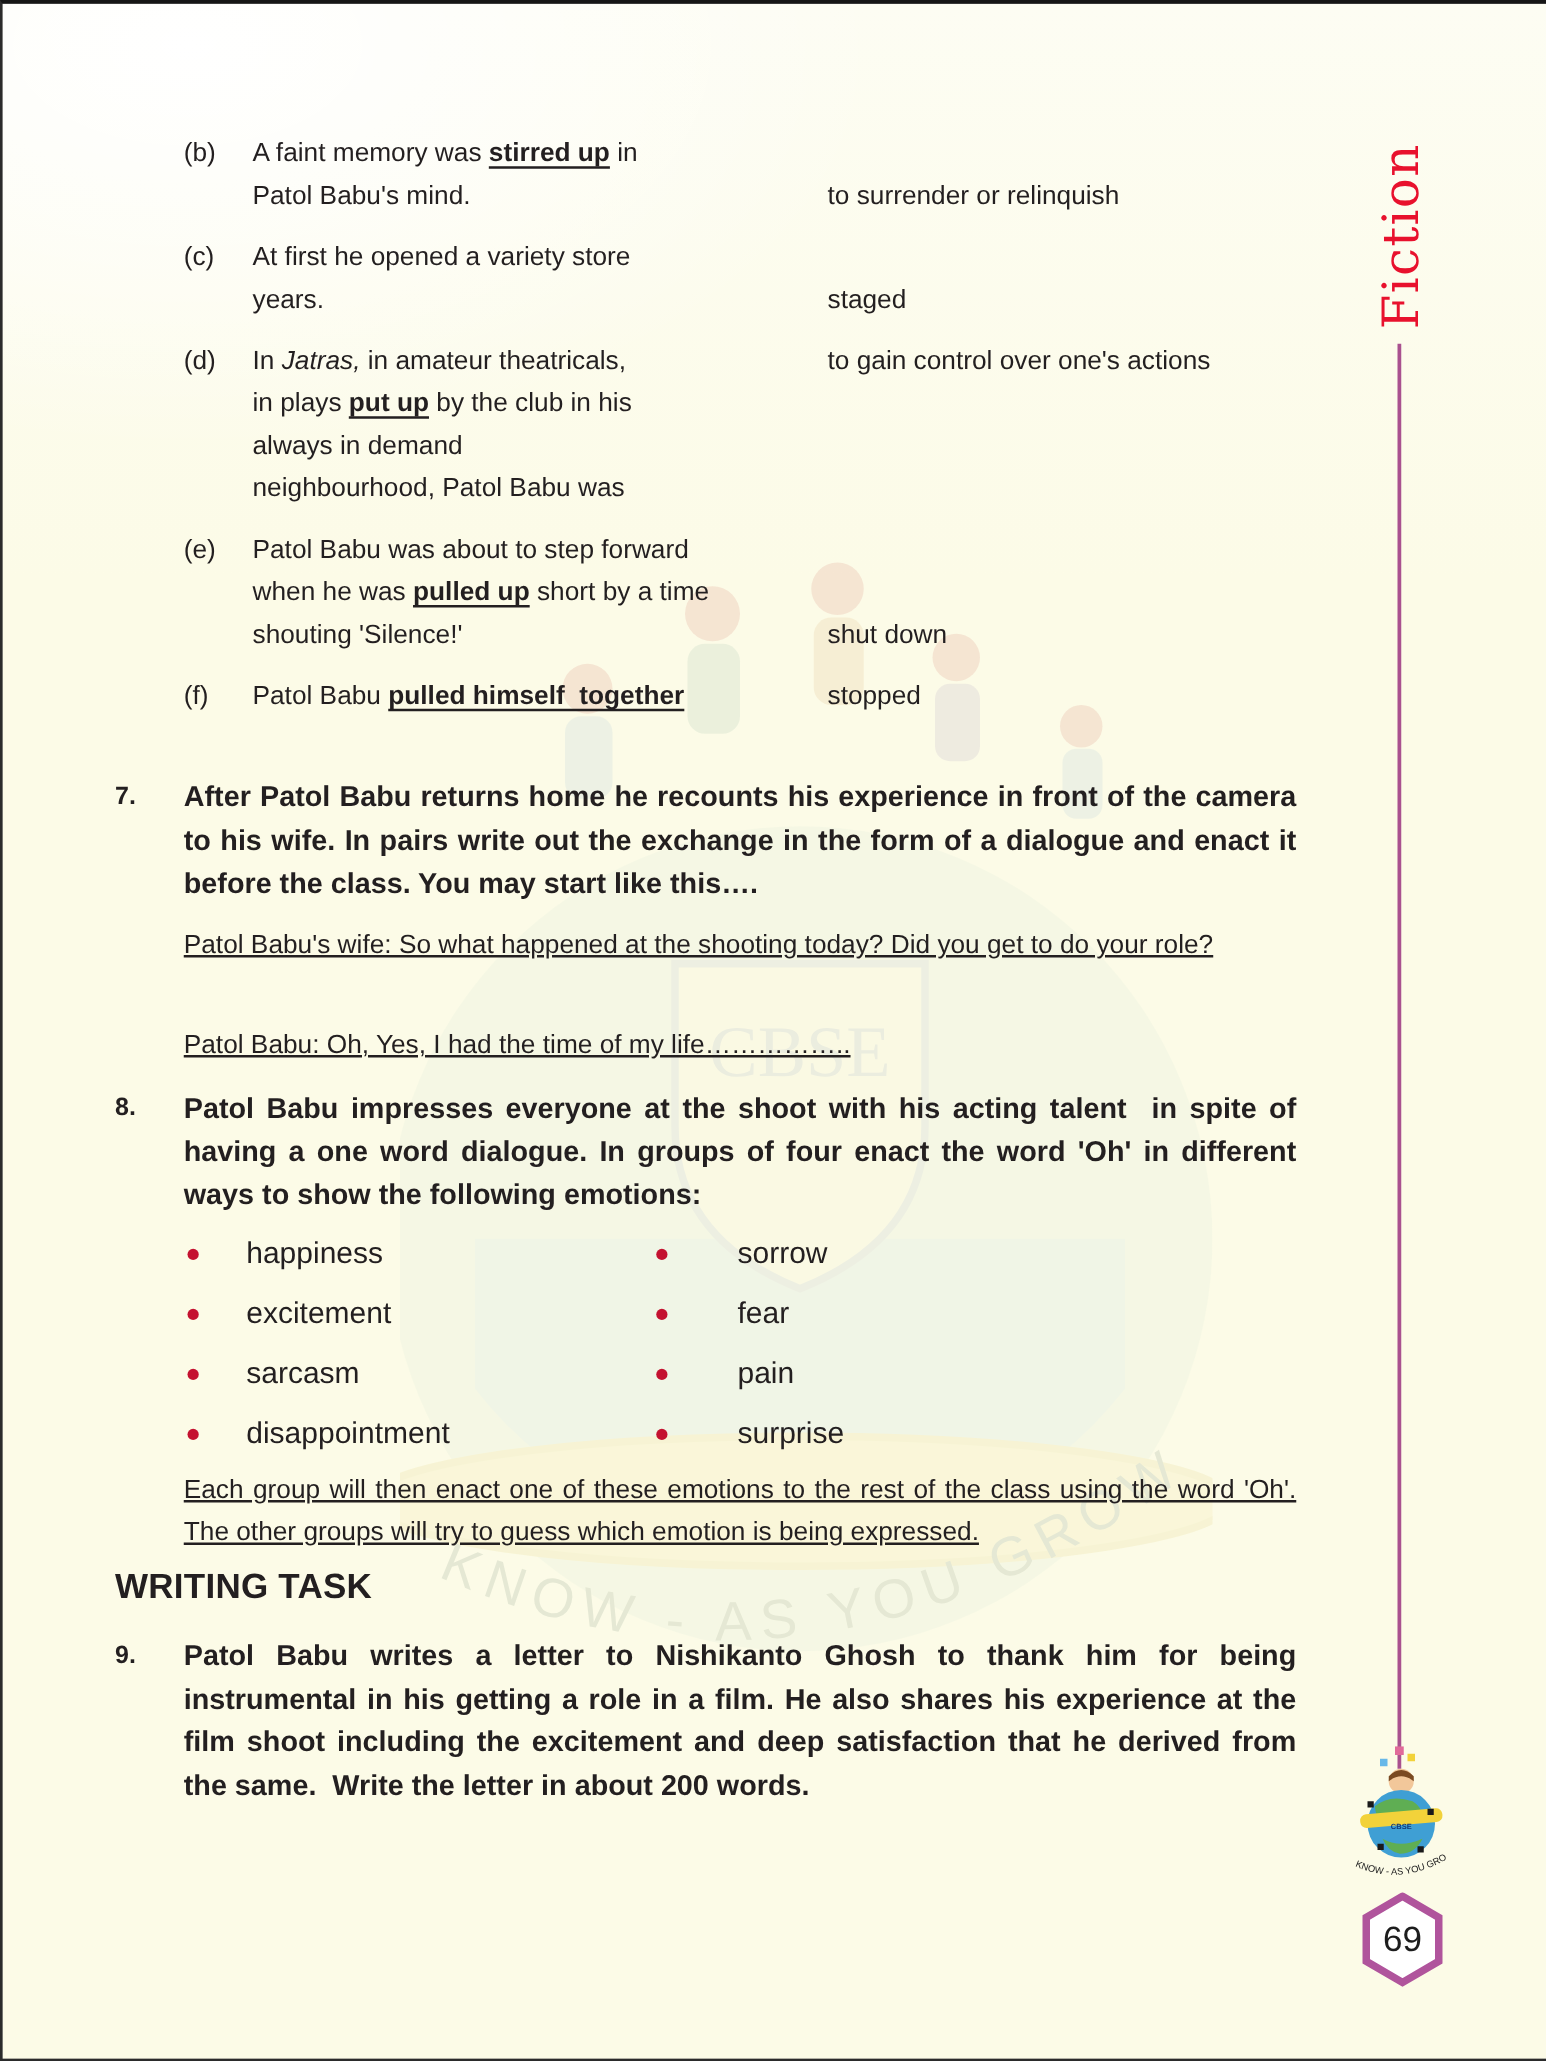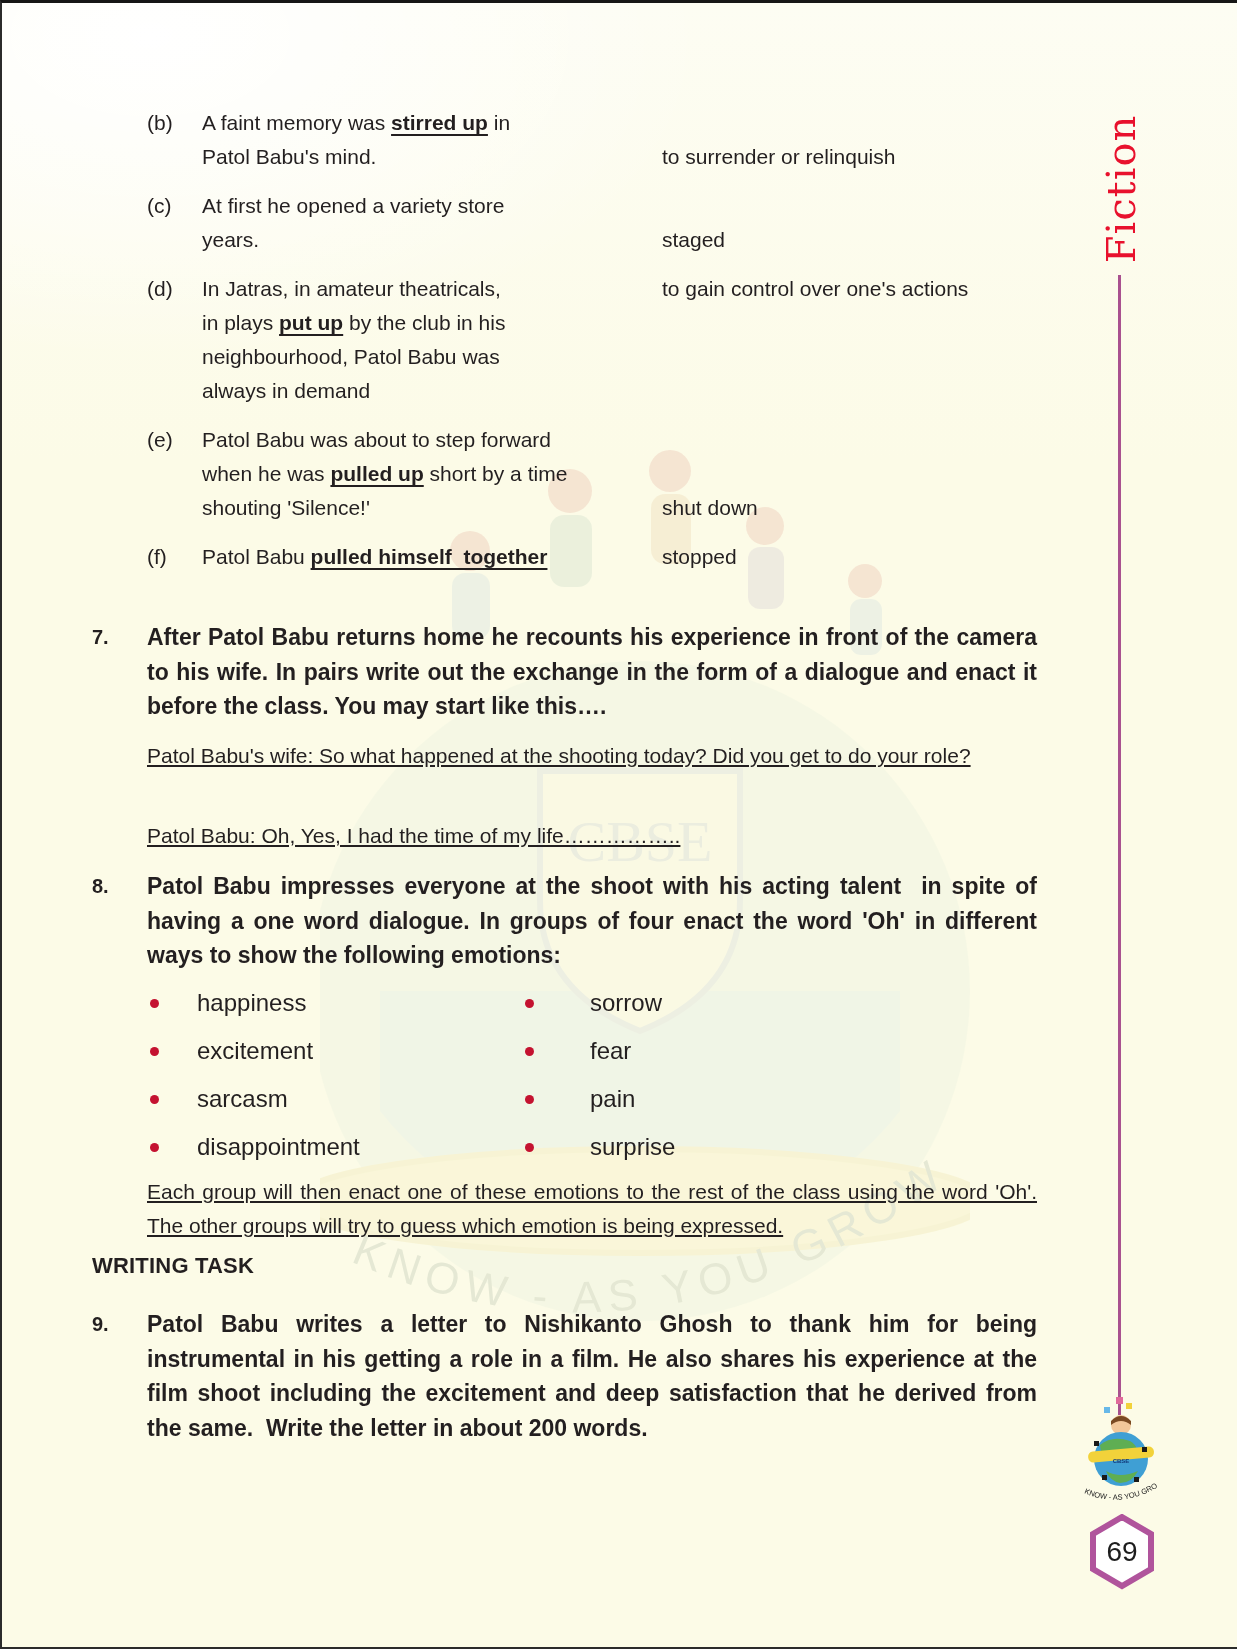--- a/index.html
+++ b/index.html
@@ -25,21 +25,21 @@
 
   
   .matching{position:absolute;left:145px;top:103px;width:905px;}
   .match-item{margin-bottom:15px;}
   .match-line{display:grid;grid-template-columns:55px 460px 1fr;line-height:34px;font-size:21px;}
   .cell-label{}
   .cell-left{}
   .cell-right{}
   .b{font-weight:bold;}
   .u{text-decoration:underline;text-decoration-thickness:2px;text-underline-offset:4px;}
-  .i{margin-top:12px;}
+  .i{font-style:italic;margin-top:12px;}
 
   
   .q{position:absolute;left:90px;width:945px;display:grid;grid-template-columns:55px 890px;}
   .q .num{font-weight:bold;font-size:20px;line-height:34.5px;}
   .q .txt{font-weight:bold;font-size:23px;line-height:34.5px;text-align:justify;}
   .q7{top:617px;}
   .q8{top:866px;}
   .q9{top:1304px;}
 
   .para{position:absolute;left:145px;width:890px;font-size:21px;line-height:34px;text-decoration:underline;}
@@ -48,21 +48,21 @@
   .dlg2{top:816px;}
   .after8{top:1172px;}
 
   
   .emotions{position:absolute;left:145px;top:976px;width:700px;}
   .emotion-row{display:grid;grid-template-columns:50px 325px 68px auto;height:48px;align-items:center;}
   .dot{width:9px;height:9px;border-radius:50%;background:#c41230;margin-left:3px;}
   .em-text{font-size:24px;}
 
   
-  .wtask{position:absolute;left:90px;top:1250px;font-size:22px;font-weight:bold;letter-spacing:.2px;}
+  .wtask{position:absolute;left:90px;top:1250px;font-size:28px;font-weight:bold;letter-spacing:.2px;}
 
   
   .chapter-tab{
     position:absolute;left:1035px;top:160px;width:174px;height:52px;
     transform:rotate(-90deg);
     font-family:"DejaVu Serif", serif;
     font-size:40px;color:#e8112d;text-align:center;letter-spacing:1px;
   }
   .vline{position:absolute;left:1116px;top:272px;width:3px;height:1140px;background:#a9518f;}
   .logo{position:absolute;left:1080px;top:1394px;width:78px;height:114px;}
@@ -139,26 +139,26 @@
           <span class="cell-left"><span>In </span><span class="i">Jatras,</span><span> in amateur theatricals,</span></span>
           <span class="cell-right">to gain control over one's actions</span>
         </div>
         <div class="match-line">
           <span class="cell-label"></span>
           <span class="cell-left"><span>in plays </span><span class="b u">put up</span><span> by the club in his</span></span>
           <span class="cell-right"></span>
         </div>
         <div class="match-line">
           <span class="cell-label"></span>
+          <span class="cell-left"><span>always in demand</span></span>
+          <span class="cell-right"></span>
+        </div>
+        <div class="match-line">
+          <span class="cell-label"></span>
           <span class="cell-left"><span>neighbourhood, Patol Babu was</span></span>
-          <span class="cell-right"></span>
-        </div>
-        <div class="match-line">
-          <span class="cell-label"></span>
-          <span class="cell-left"><span>always in demand</span></span>
           <span class="cell-right"></span>
         </div>
       </div>
       <div class="match-item">
         <div class="match-line">
           <span class="cell-label">(e)</span>
           <span class="cell-left"><span>Patol Babu was about to step forward</span></span>
           <span class="cell-right"></span>
         </div>
         <div class="match-line">

